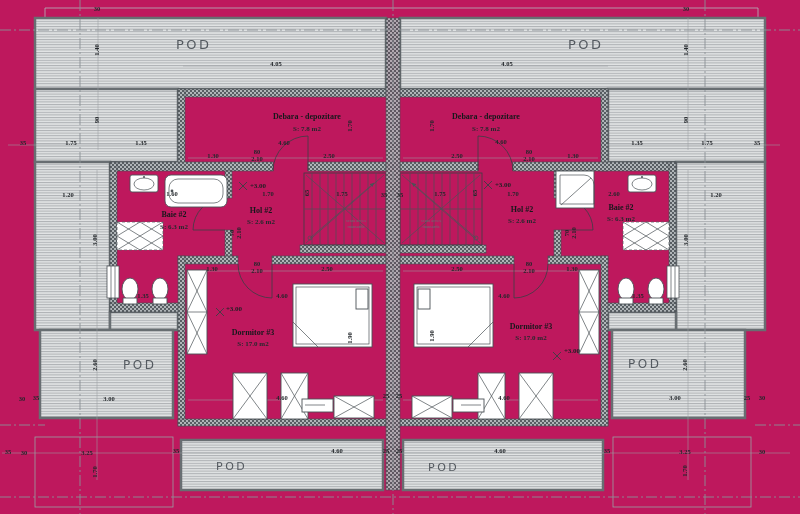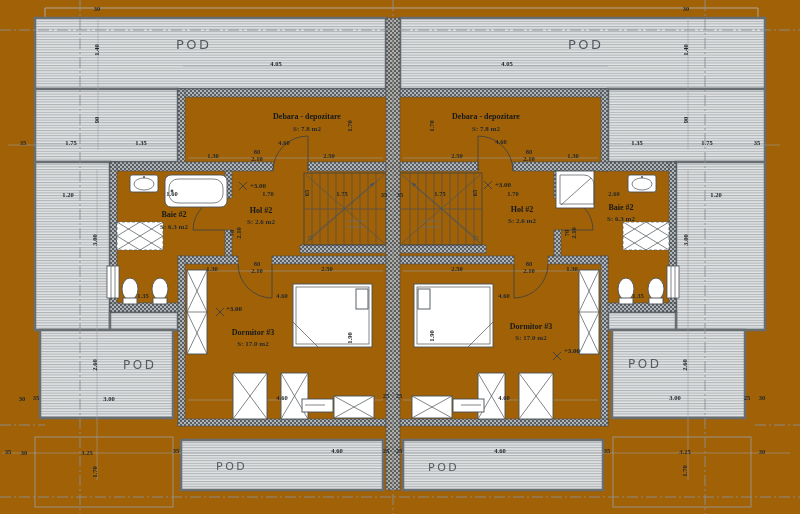--- a/index.html
+++ b/index.html
@@ -1,16 +1,16 @@
 <!DOCTYPE html>
 <html><head>
 <meta charset="utf-8">
 <style>
   html,body{margin:0;padding:0;background:#ffffff;}
-  #stage{position:relative;width:800px;height:514px;background:#a16207;overflow:hidden;
+  #stage{position:relative;width:800px;height:514px;background:#be185d;overflow:hidden;
          font-family:"Liberation Serif", serif;}
   svg{display:block}
   .pod  {fill:url(#hatchPat);stroke:#686e72;stroke-width:2.5;}
   .wall {fill:url(#wallPat);stroke:#4a4f54;stroke-width:0.6;}
   .pwall{fill:url(#wallPat);stroke:#4a4f54;stroke-width:0.6;opacity:.92}
   .thin {stroke:#3a3f44;stroke-width:0.8;fill:none;}
   .fix  {stroke:#4b5156;stroke-width:0.9;fill:#ffffff;}
   .fixl {stroke:#4b5156;stroke-width:0.7;fill:none;}
   .dash {stroke:#5a6065;stroke-width:0.8;fill:#ffffff;stroke-dasharray:3 2;}
   .axis {stroke:#8a9095;stroke-width:0.9;fill:none;stroke-dasharray:11 3 2 3;}

